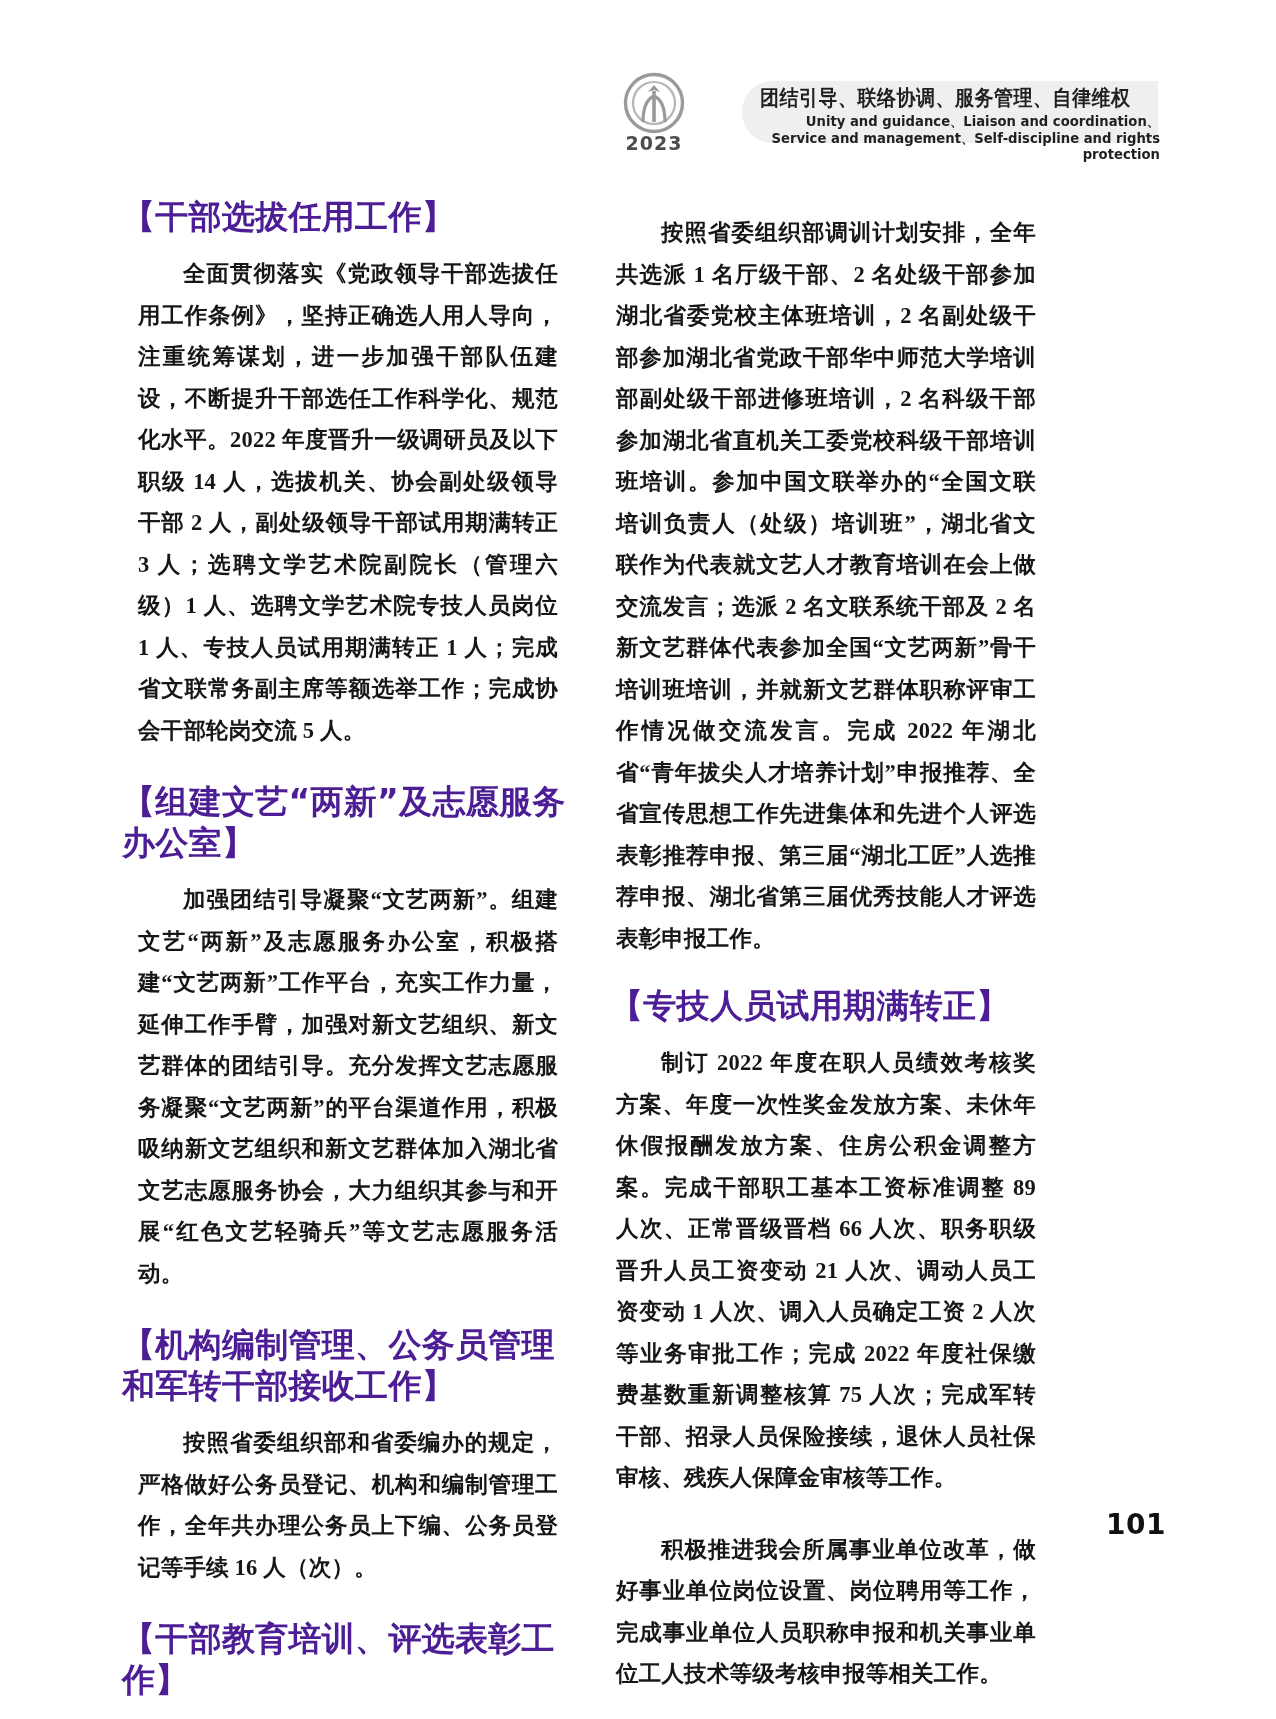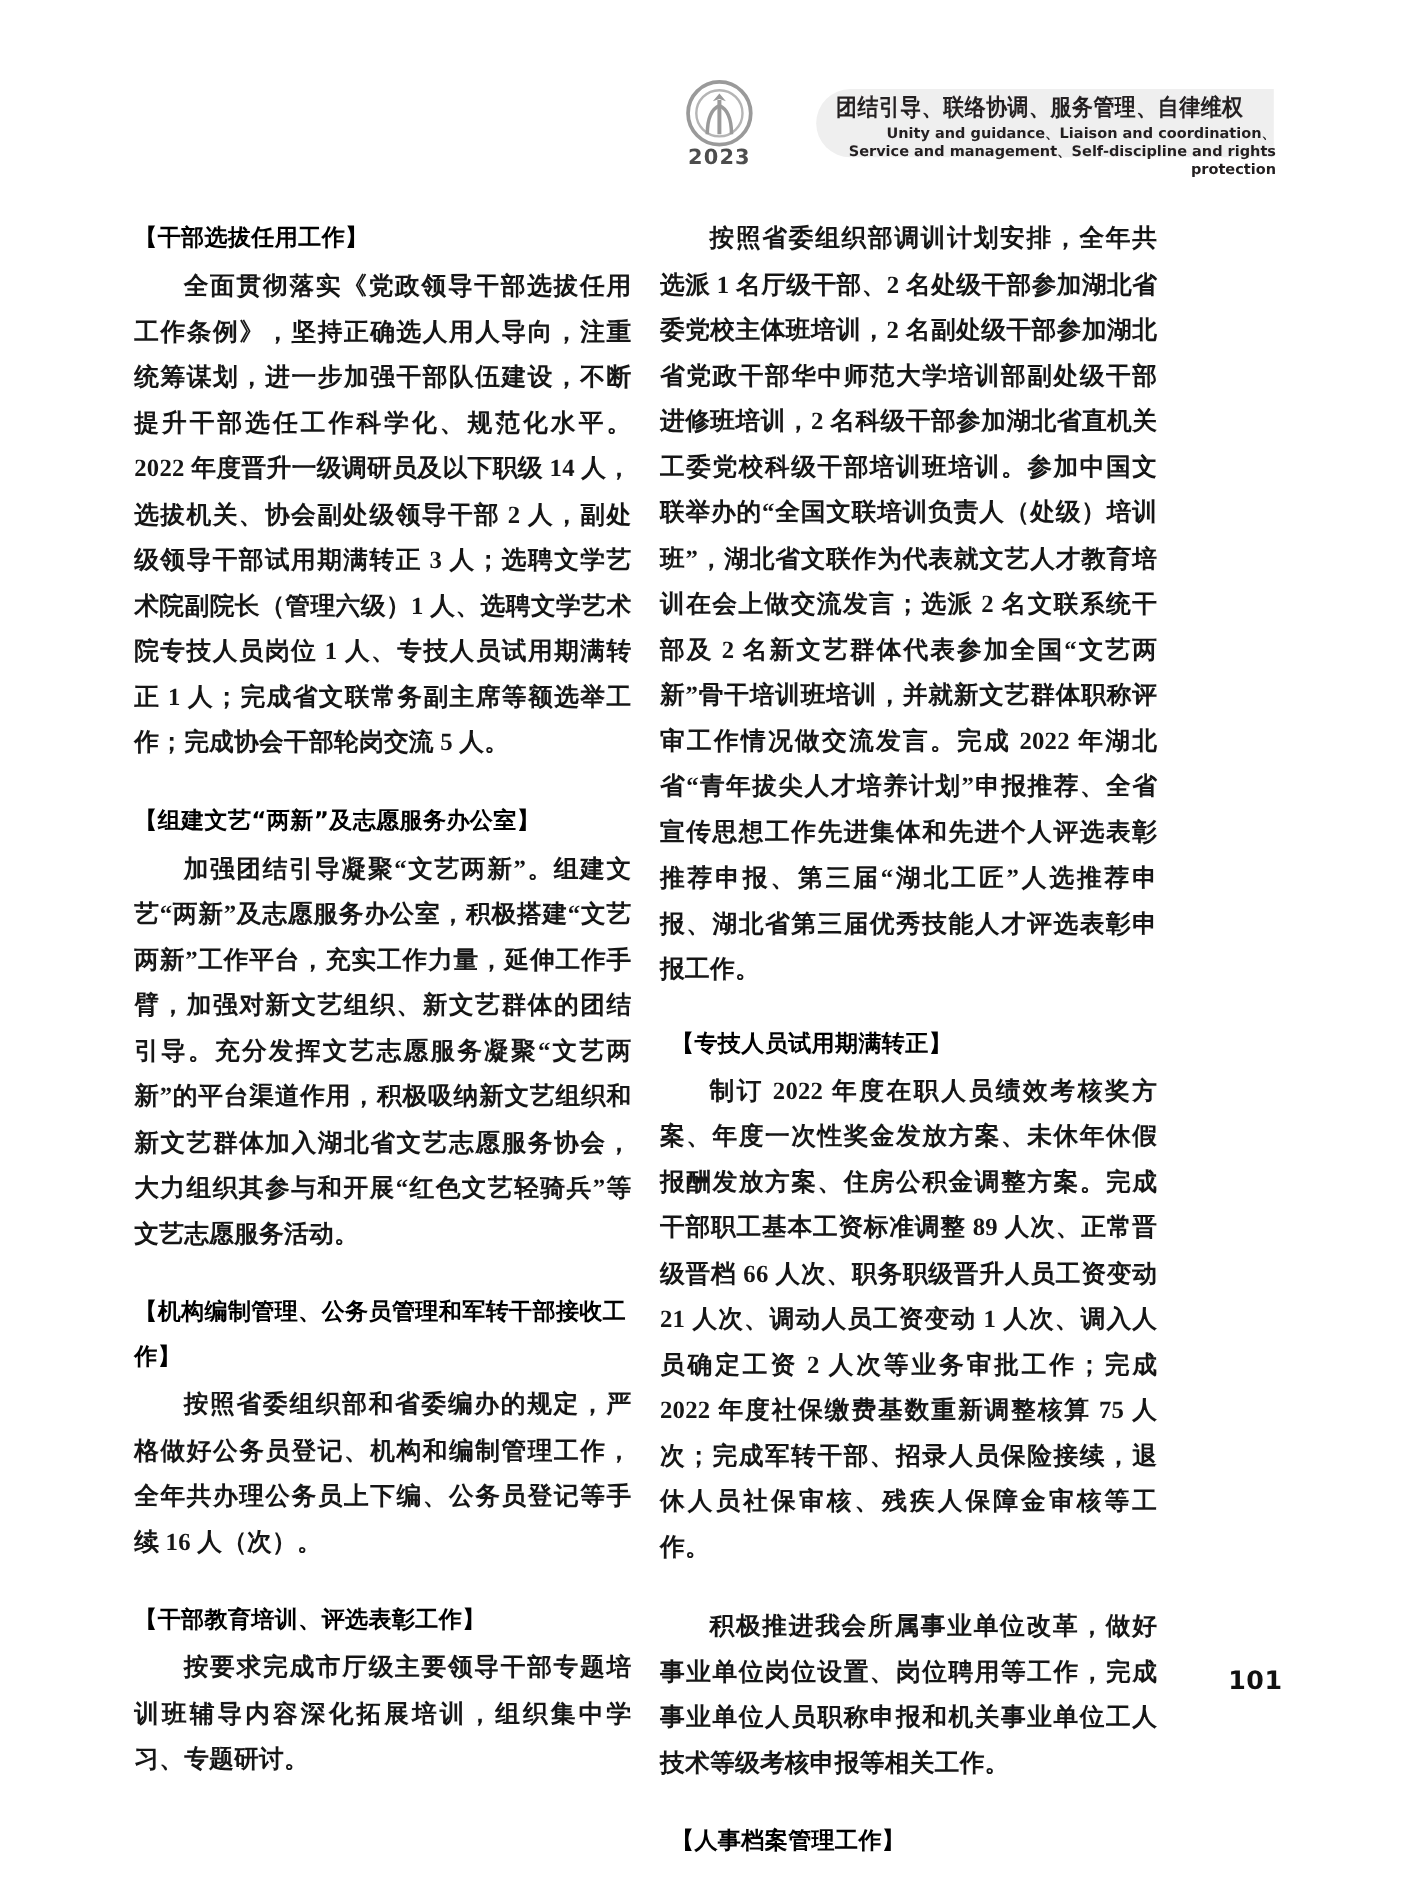--- a/index.html
+++ b/index.html
@@ -95,53 +95,53 @@
     position: absolute;
     top: 0;
     width: 452px;
   }
   .col-left  { left: 122px; }
   .col-right { left: 600px; }
 
   h2.section-title {
     font-family: "DejaVu Sans", sans-serif;
     font-weight: bold;
-    font-size: 21px;
+    font-size: 33px;
     line-height: 41px;
     margin: 0 0 2px 0;
-    color: #000000;
+    color: #4c1d95;
     letter-spacing: 0.3px;
     white-space: pre-wrap;
   }
   .col-right h2.section-title {
     text-indent: 10px;
   }
   p.body-text {
     font-family: "Liberation Serif", "DejaVu Serif", serif;
     font-weight: bold;
     font-size: 22.5px;
     line-height: 41.5px;
-    margin: 0;
+    margin: 16px;
     text-align: justify;
     text-justify: inter-ideograph;
     text-indent: 45px;
     color: #161616;
     letter-spacing: 0.2px;
   }
   .block { margin-bottom: 30px; }
   .block.tight { margin-bottom: 26px; }
 
   
   .page-number {
     position: absolute;
     right: 110px;
     bottom: 178px;
     font-family: "DejaVu Sans", sans-serif;
     font-weight: bold;
-    font-size: 23px;
+    font-size: 28px;
     color: #111111;
     letter-spacing: 0.5px;
   }
 </style>
 </head>
 <body>
 
 <div class="page-header">
 
   <div class="header-pill"></div>

